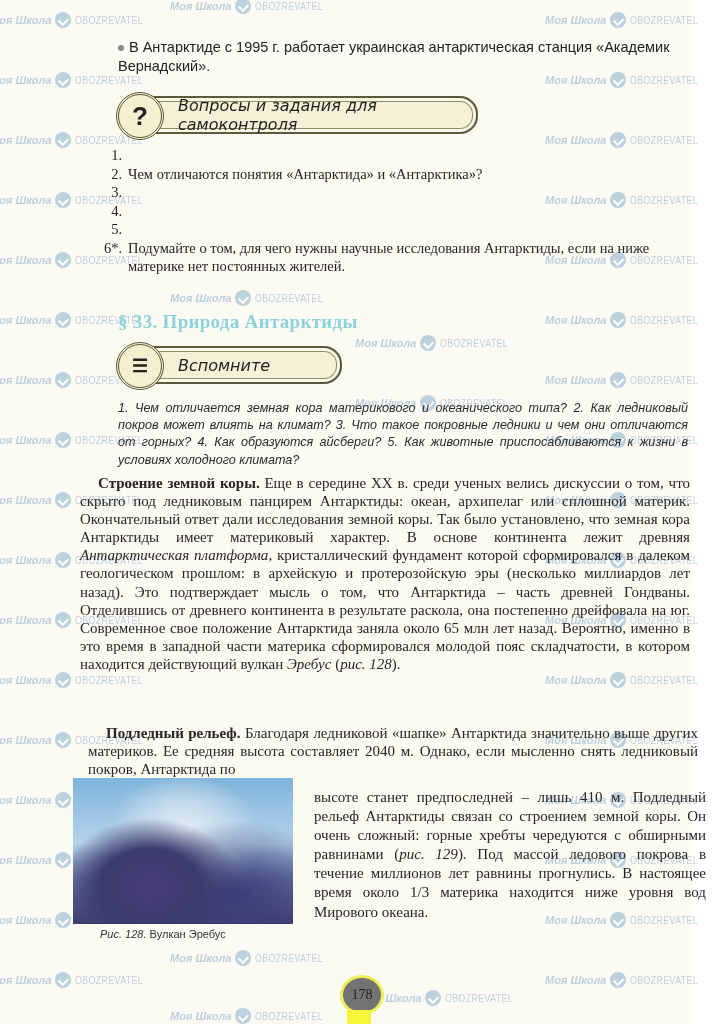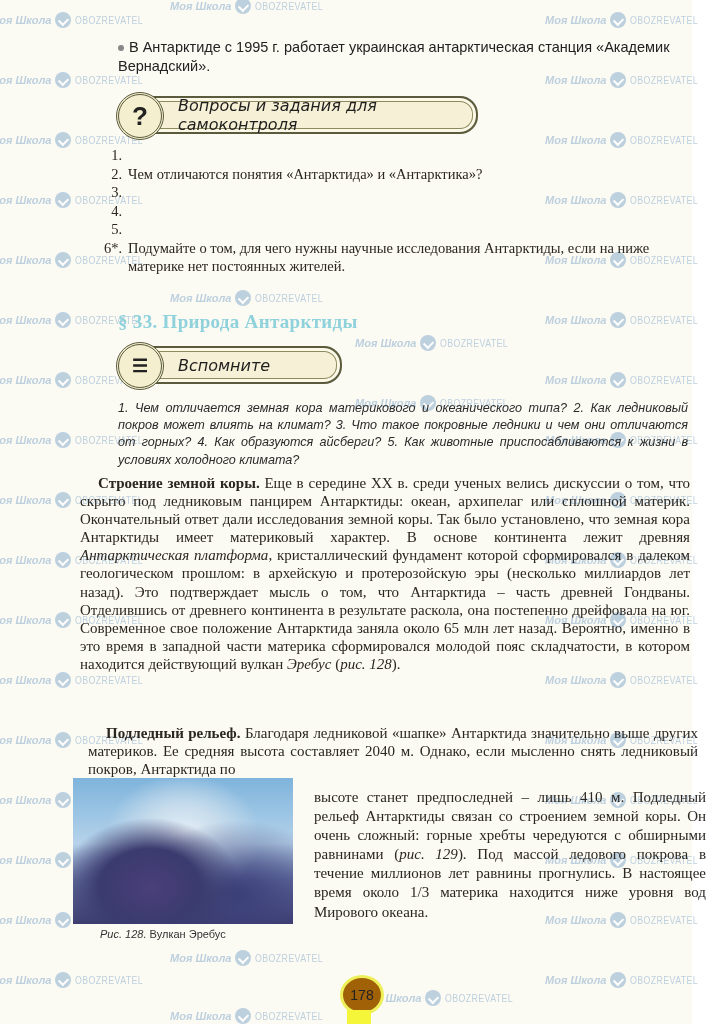--- a/index.html
+++ b/index.html
@@ -51,21 +51,21 @@
   .figure { position:absolute; left:73px; top:778px; width:220px; height:146px;
     background:
       radial-gradient(ellipse at 35% 75%, #4a3f7a 0%, #3a3b6e 25%, transparent 45%),
       radial-gradient(ellipse at 75% 80%, #3b3f78 0%, transparent 45%),
       radial-gradient(ellipse at 50% 40%, #e8f1f8 0%, #c7dcec 25%, transparent 50%),
       linear-gradient(180deg, #7fb4dc 0%, #9cc5e4 25%, #b6d2ea 45%, #6a77a8 70%, #3e3d70 100%);
   }
   .caption { position:absolute; left:100px; top:928px; font-family:"Liberation Sans", sans-serif; font-size:11px; color:#333; }
   .caption i { font-style:italic; }
 
-  .page-num { position:absolute; left:340px; top:975px; width:38px; height:34px; border-radius:50%; border:3px solid #eef05a; background:#a16207; display:flex; align-items:center; justify-content:center; font-family:Liberation Sans, sans-serif; font-size:14px; color:#222; }
+  .page-num { position:absolute; left:340px; top:975px; width:38px; height:34px; border-radius:50%; border:3px solid #eef05a; background:#737373; display:flex; align-items:center; justify-content:center; font-family:Liberation Serif, serif; font-size:14px; color:#222; }
   .page-tab { position:absolute; left:347px; top:1010px; width:24px; height:14px; background:#f5f53a; }
 </style>
 </head>
 <body>
 
 <div class="right-margin"></div>
 
 <div class="wm" style="left:-10px;top:12px">
     <span class="ms">Моя Школа</span>
     <span class="logo"></span>

